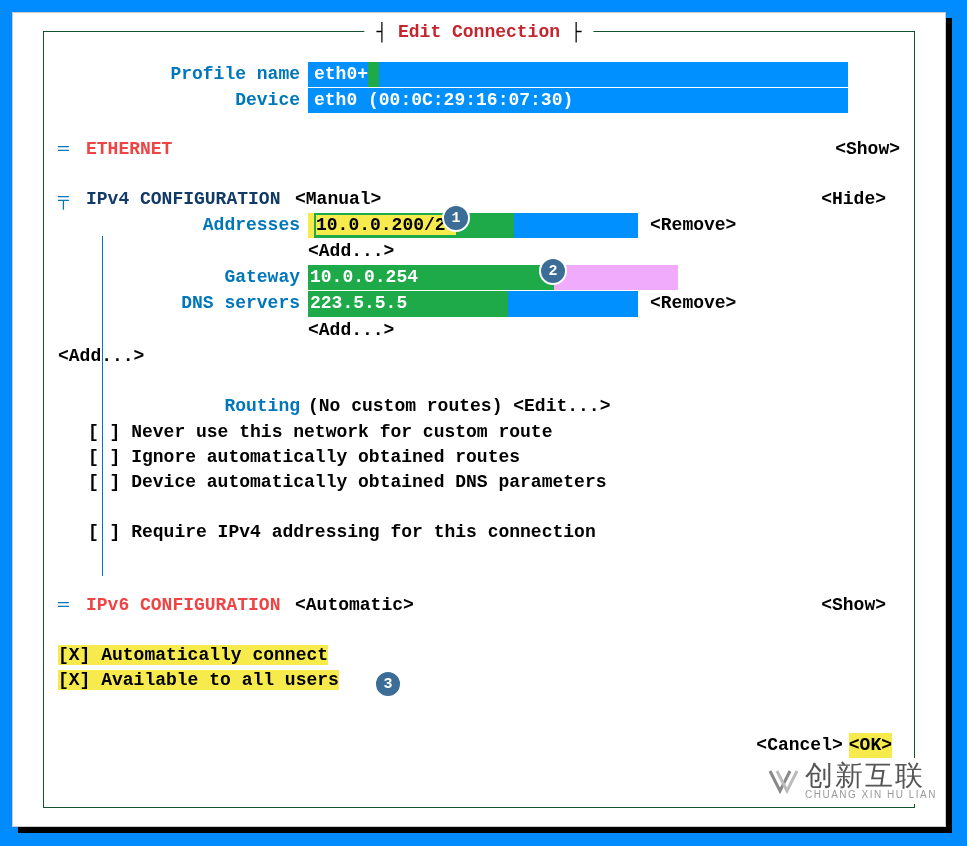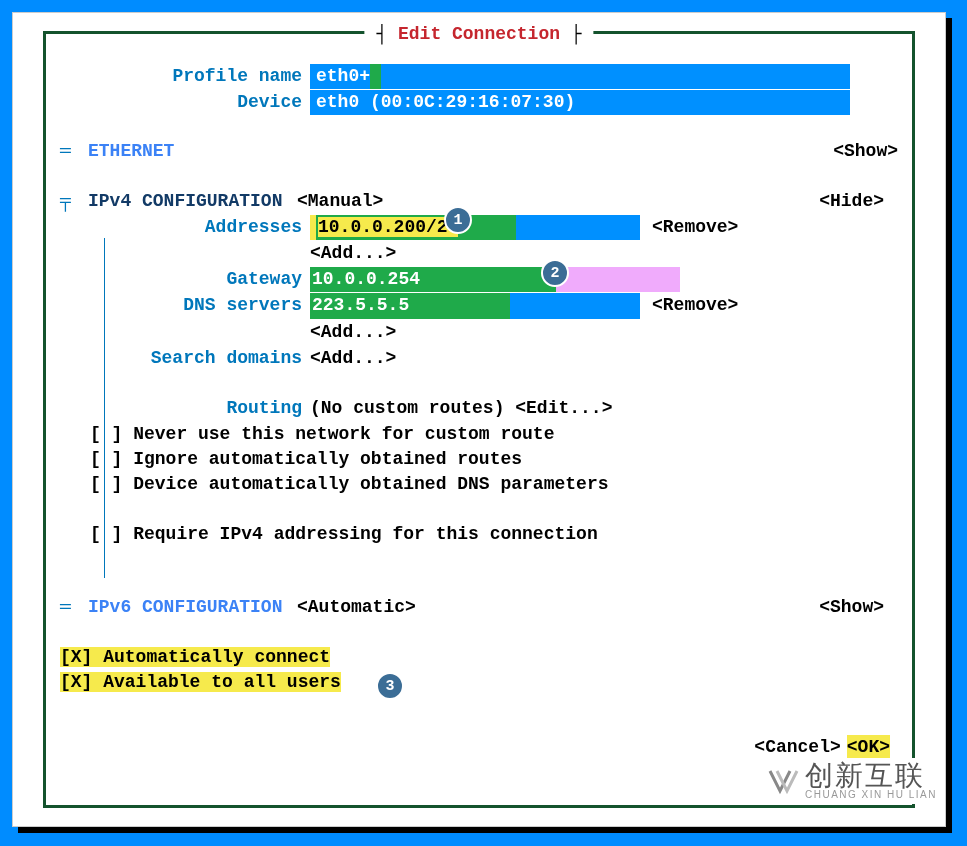--- a/index.html
+++ b/index.html
@@ -20,21 +20,21 @@
     background: #fff;
     width: 934px;
     height: 815px;
     position: relative;
     border: 1px solid #ccc;
     box-shadow: 6px 6px 0 #000;
   }
   .frame {
     position: absolute;
     top: 18px; left: 30px; right: 30px; bottom: 18px;
-    border: 3px solid #14532d;
+    border: 1px solid #14532d;
   }
   .title-gap {
     position: absolute;
     top: -12px; left: 50%; transform: translateX(-50%);
     background: #fff;
     padding: 0 12px;
     color: #c5262e;
     white-space: nowrap;
   }
   .title-pipe { color: #000; }
@@ -65,21 +65,21 @@
     display: inline-block;
   }
   .hl-yellow {
     background: #f6ea4c;
     color: #000;
   }
   .yellow-strip { background: #f6ea4c; display: inline-block; }
   .section-row { display:flex; justify-content: space-between; color:#000; margin-top: 24px; }
   .section-left { display:flex; }
   .section-eq { color:#0077bb; width: 28px; }
-  .section-name { color:#3b82f6; }
+  .section-name { color:#ef4444; }
   .section-name.dark { color:#123a66; }
   .action { color:#000; }
   .marker {
     position: absolute;
     width: 28px; height: 28px;
     border-radius: 50%;
     background: #3b6d96;
     color: #fff;
     display:flex; align-items:center; justify-content:center;
     font-size: 15px;
@@ -199,21 +199,20 @@
       </div>
 
       <div class="row">
         <div class="label-col"></div>
         <div class="val-col">
             <span class="action">&lt;Add...&gt;</span>
           </div>
       </div>
 
       <div class="row">
-        <div class="label-col">Search domains</div>
         <div class="val-col">
             <span class="action">&lt;Add...&gt;</span>
           </div>
       </div>
 
       <div style="height:24px;"></div>
 
       <div class="row">
         <div class="label-col">Routing</div>
         <div class="val-col">

